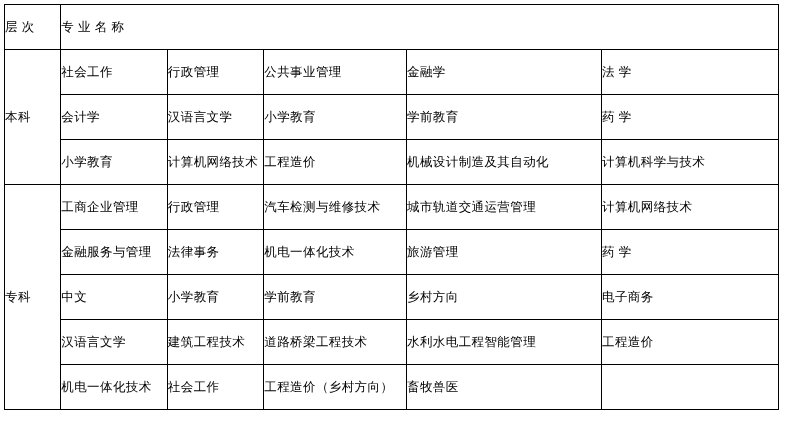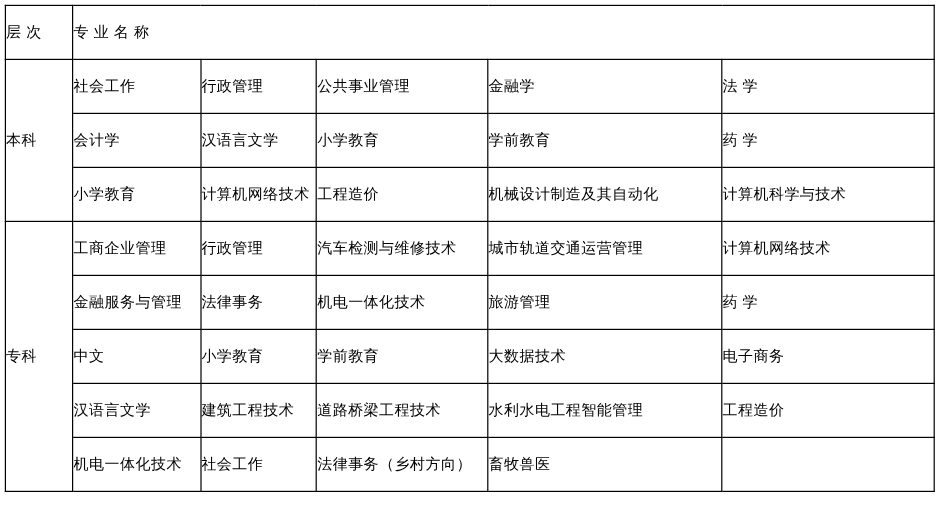--- a/index.html
+++ b/index.html
@@ -115,32 +115,32 @@
         <td class="c1">金融服务与管理</td>
         <td class="c2">法律事务</td>
         <td class="c3">机电一体化技术</td>
         <td class="c4">旅游管理</td>
         <td class="c5">药 学</td>
       </tr>
       <tr class="zk-row">
         <td class="c1">中文</td>
         <td class="c2">小学教育</td>
         <td class="c3">学前教育</td>
-        <td class="c4">大数据技术</td>
+        <td class="c4">乡村方向</td>
         <td class="c5">电子商务</td>
       </tr>
       <tr class="zk-row">
         <td class="c1">汉语言文学</td>
         <td class="c2">建筑工程技术</td>
         <td class="c3">道路桥梁工程技术</td>
         <td class="c4">水利水电工程智能管理</td>
         <td class="c5">工程造价</td>
       </tr>
       <tr class="zk-row">
         <td class="c1">机电一体化技术</td>
         <td class="c2">社会工作</td>
-        <td class="c3">法律事务（乡村方向）</td>
+        <td class="c3">工程造价（乡村方向）</td>
         <td class="c4">畜牧兽医</td>
         <td class="c5 blank"></td>
       </tr>
     </tbody>
   </table>
 </div>
 
 </body></html>

